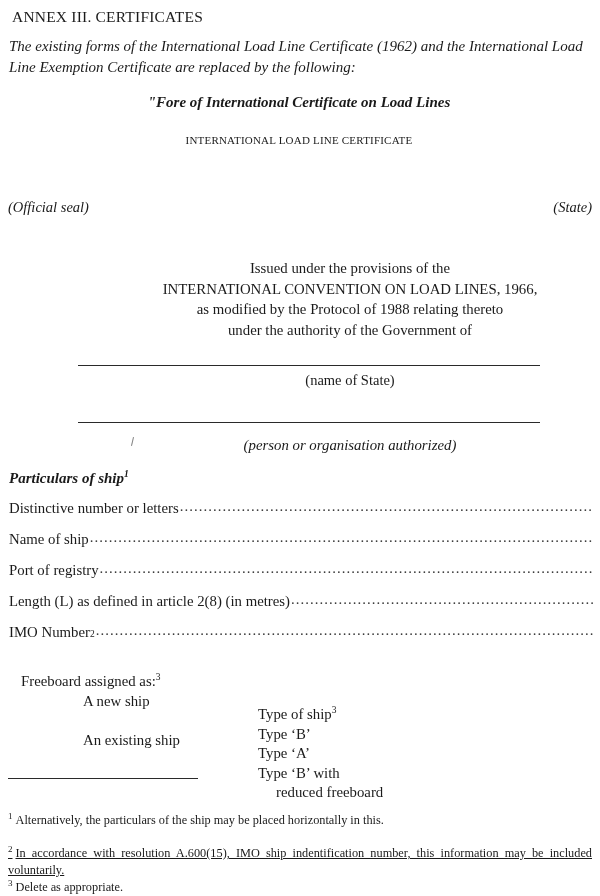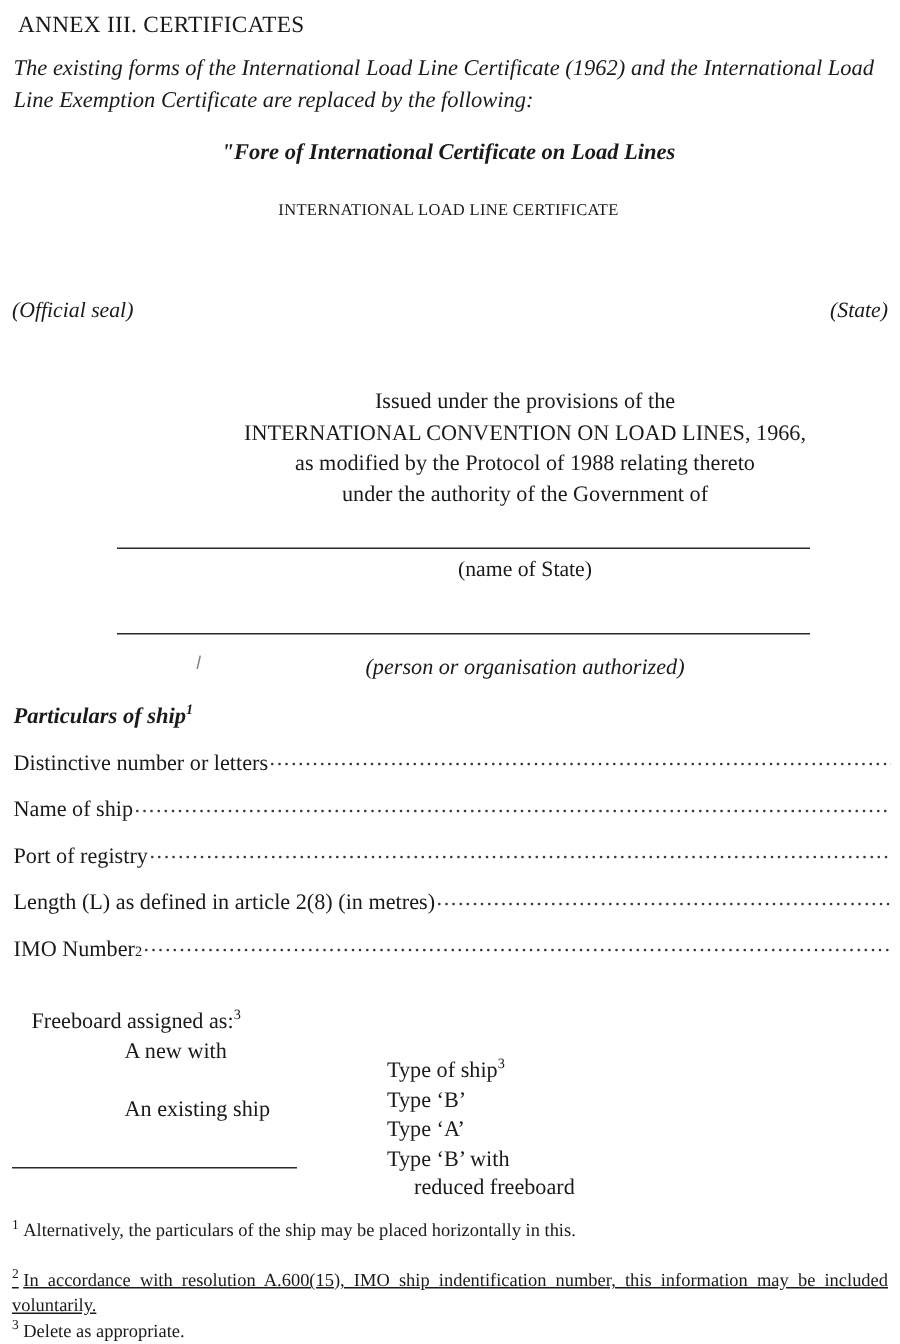--- a/index.html
+++ b/index.html
@@ -276,21 +276,21 @@
     <div class="dot-row">
       <span class="lbl">IMO Number </span>
         <sup class="fn">2</sup>
       <span class="leader"></span>
     </div>
   </div>
 
   <div class="fb-table">
     <div class="fb-col-a">
       <div><span>Freeboard assigned as:</span><sup class="fn">3</sup></div>
-      <div class="fb-indent">A new with</div>
+      <div class="fb-indent">A new ship</div>
       <div class="fb-gap"></div>
       <div class="fb-indent">An existing ship</div>
     </div>
     <div class="fb-col-b">
       <div><span>Type of ship</span><sup class="fn">3</sup></div>
       <div>Type ‘B’</div>
       <div>Type ‘A’</div>
       <div>Type ‘B’ with</div>
       <div class="fb-indent2">reduced freeboard</div>
     </div>

